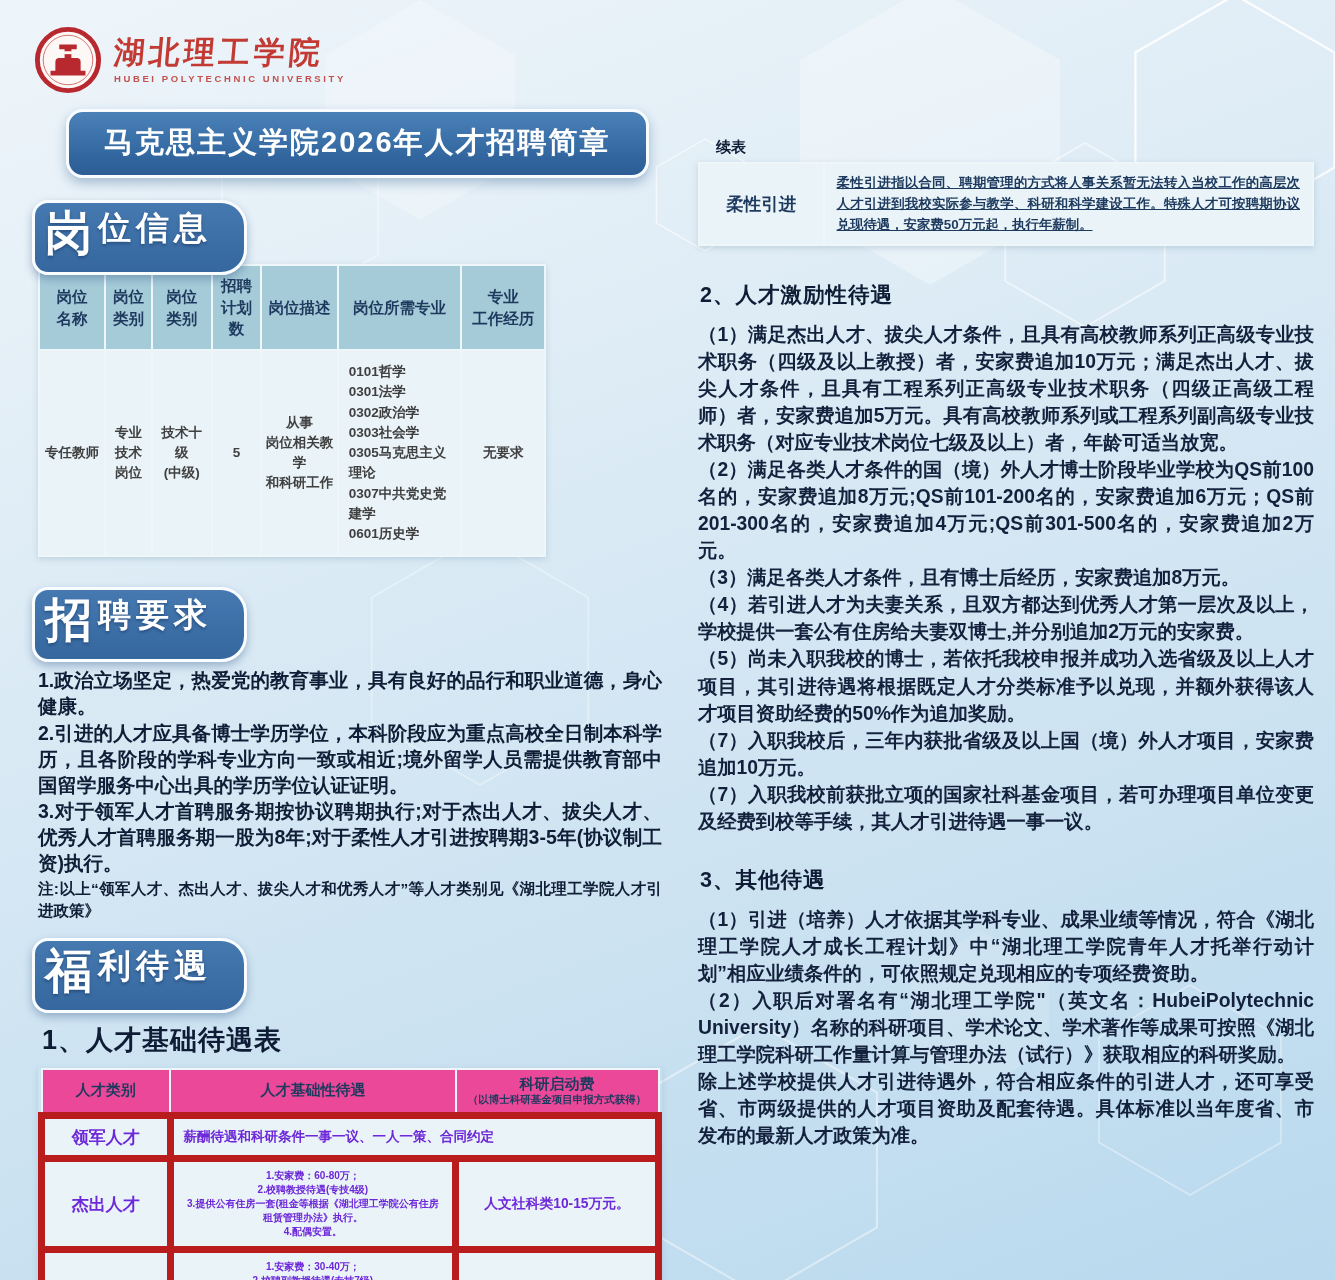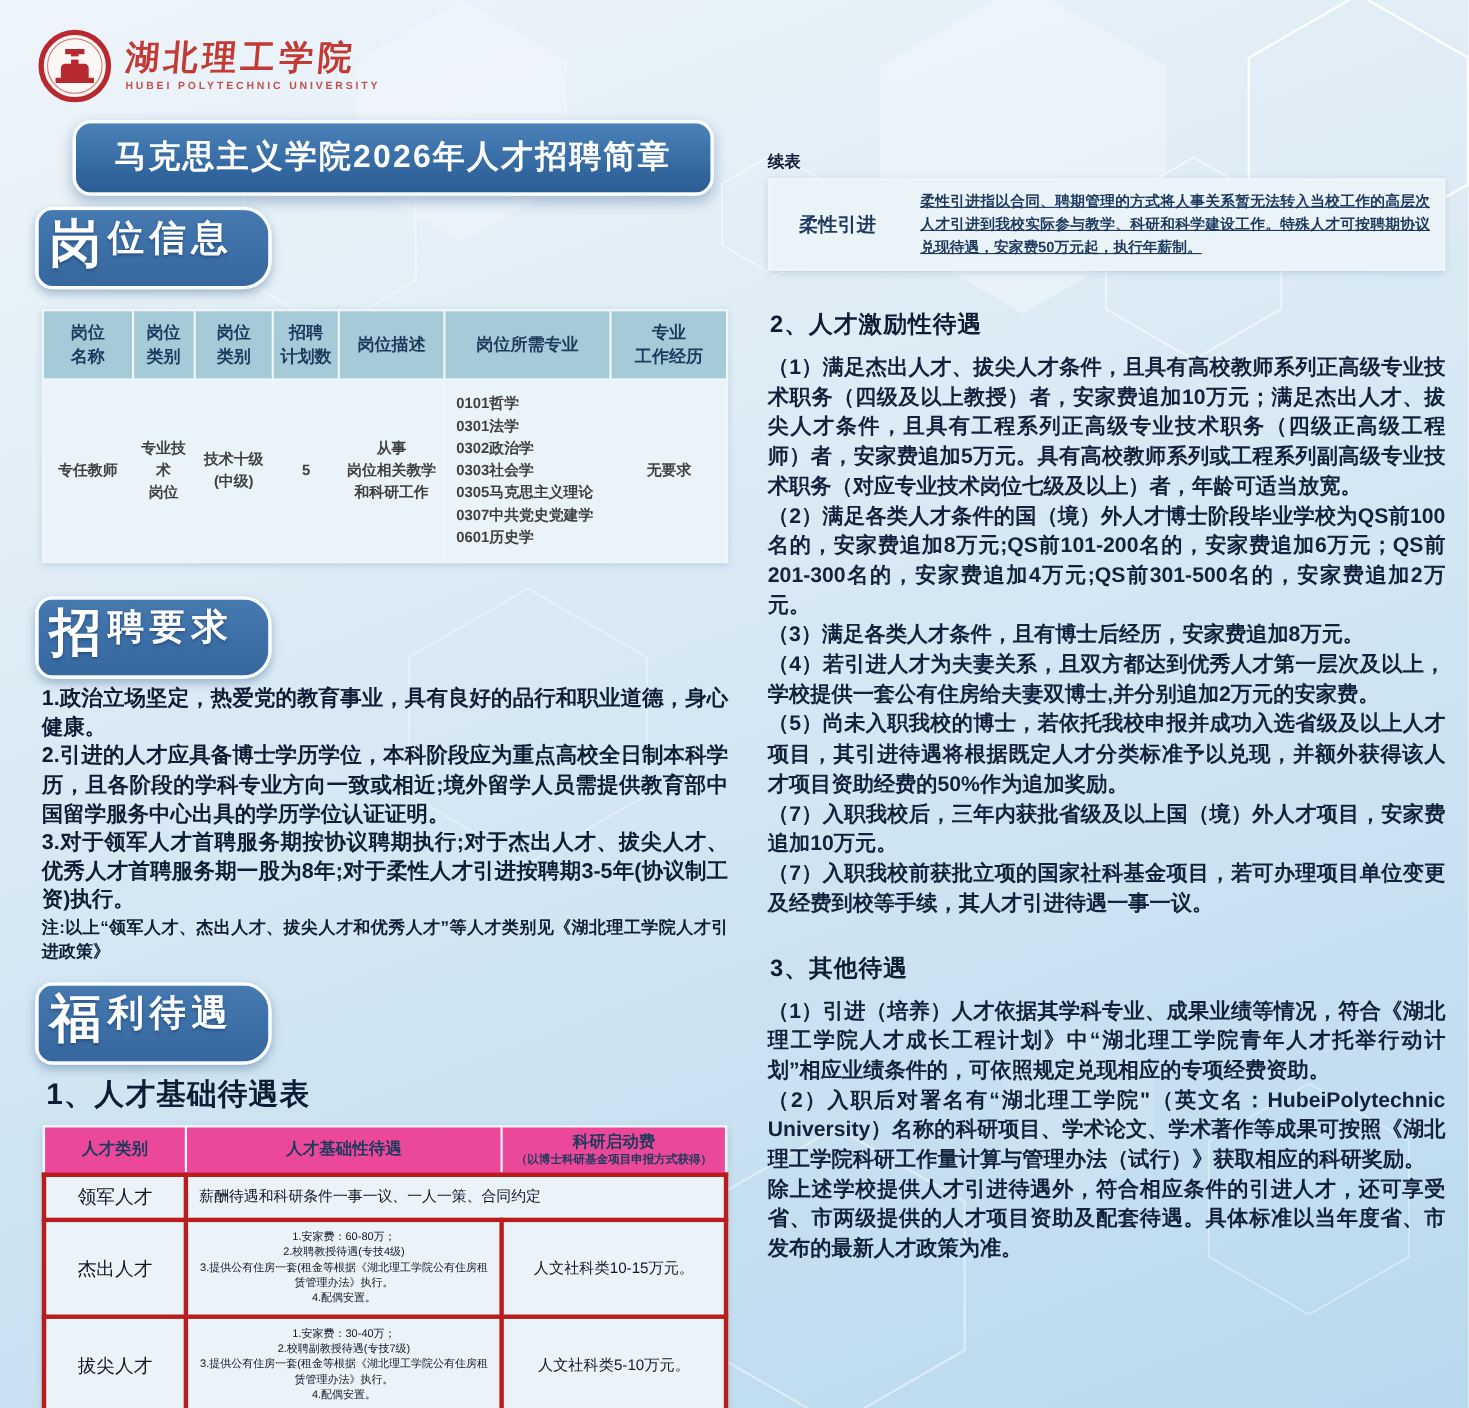--- a/index.html
+++ b/index.html
@@ -22,68 +22,68 @@
   
   .title-banner{
     display:inline-block;margin:15px 0 0 28px;
     background:linear-gradient(180deg,#4a82b8 0%,#32669f 70%,#2c5c94 100%);
     border:3px solid #f8fcff;border-radius:17px;padding:11px 35px 12px;
     box-shadow:0 5px 12px rgba(40,85,135,.35);
   }
   .title-banner span{color:#ffffff;font-size:29px;font-weight:bold;letter-spacing:2px;}
 
   
-  .sec-wrap{margin-top:10px;height:64px;}
+  .sec-wrap{margin-top:22px;height:64px;}
   .sec-pill{
     display:inline-block;position:relative;margin-left:-6px;
     background:linear-gradient(180deg,#4579b0,#36679f);
     border:3px solid #fafdff;border-radius:16px 26px 26px 16px;
     padding:3px 32px 7px 10px;box-shadow:0 4px 9px rgba(35,75,125,.35);
   }
   .sec-pill .big{
     display:inline-block;font-size:47px;font-weight:bold;color:#ffffff;
     vertical-align:-5px;margin:-20px 6px 0 0;
     text-shadow:0 2px 3px rgba(15,45,85,.45);
   }
   .sec-pill .rest{
     font-size:33px;font-weight:bold;color:#ffffff;letter-spacing:5px;vertical-align:5px;
     text-shadow:0 2px 3px rgba(15,45,85,.45);
   }
 
   
   table{border-collapse:collapse;}
-  .jtable{width:624px;margin-top:29px;border:2px solid #bfd2dd;box-shadow:0 2px 6px rgba(110,145,170,.3);}
+  .jtable{width:508px;margin-top:0;border:2px solid #bfd2dd;box-shadow:0 2px 6px rgba(110,145,170,.3);}
   .jtable th{
     background:#a6cbd8;color:#1d3a5e;font-size:15.5px;font-weight:bold;
     padding:9px 2px;border:2px solid #eef6fa;white-space:pre-line;line-height:1.4;
   }
   .jtable td{
     background:#e9f3f8;color:#404040;font-size:13.5px;font-weight:bold;
     padding:11px 3px;border:2px solid #eef6fa;text-align:center;white-space:pre-line;line-height:1.5;
   }
   .jtable td.maj{text-align:left;padding-left:10px;}
 
   
   .req-block{margin-top:16px;}
   .req-p{font-size:19.5px;font-weight:bold;color:#101d36;line-height:1.34;text-align:justify;margin:0;}
   .req-note{font-size:15.5px;font-weight:bold;color:#101d36;line-height:1.4;text-align:justify;margin:2px 0 0;}
 
   
   .sub-title{font-size:27px;font-weight:bold;color:#0e1c35;margin:20px 0 10px 4px;letter-spacing:1px;}
   .btable{width:624px;border:2px solid #bfd2dd;box-shadow:0 2px 6px rgba(110,145,170,.3);}
   .btable th{background:#ec4899;color:#1d3a5e;border:2px solid #eef6fa;padding:5px 2px;font-size:15px;font-weight:bold;line-height:1.25;}
   .btable th .sub{display:block;font-size:10.5px;letter-spacing:0;}
-  .btable td{background:#e9f3f8;color:#0f172a;border:4px solid #b91c1c;font-weight:normal;}
+  .btable td{background:#e9f3f8;color:#6d28d9;border:7px solid #b91c1c;font-weight:bold;}
   .btable td.cat{text-align:center;font-size:17px;padding:6px 2px;}
   .btable td.detail{font-size:10px;text-align:center;padding:7px 9px;line-height:1.4;white-space:pre-line;}
   .btable td.detail-wide{font-size:13.5px;text-align:left;padding:9px 10px;}
   .btable td.fund{text-align:center;font-size:13.8px;padding:4px 6px;}
 
   
-  .cont-label{font-size:15px;font-weight:bold;color:#101d36;margin:0 0 5px 0;}
+  .cont-label{font-size:15px;font-weight:bold;color:#101d36;margin:0 0 5px 18px;}
   .ftable{width:616px;border:2px solid #bfd2dd;box-shadow:0 2px 6px rgba(110,145,170,.3);}
   .ftable td{background:#e9f3f8;color:#1d3a5e;border:2px solid #eef6fa;font-weight:bold;}
   .ftable td.cat{text-align:center;font-size:17.5px;padding:6px 2px;}
   .ftable td.detail{font-size:13.4px;text-align:justify;padding:9px 12px;line-height:1.55;text-decoration:underline;}
 
   .num-title{font-size:21.5px;font-weight:bold;color:#0e1c35;margin:30px 0 12px 2px;letter-spacing:1px;}
   .num-title.first{margin-top:34px;}
   .para{font-size:19.3px;font-weight:bold;color:#13213c;line-height:1.4;text-align:justify;margin:0;}
 </style>
 </head>

